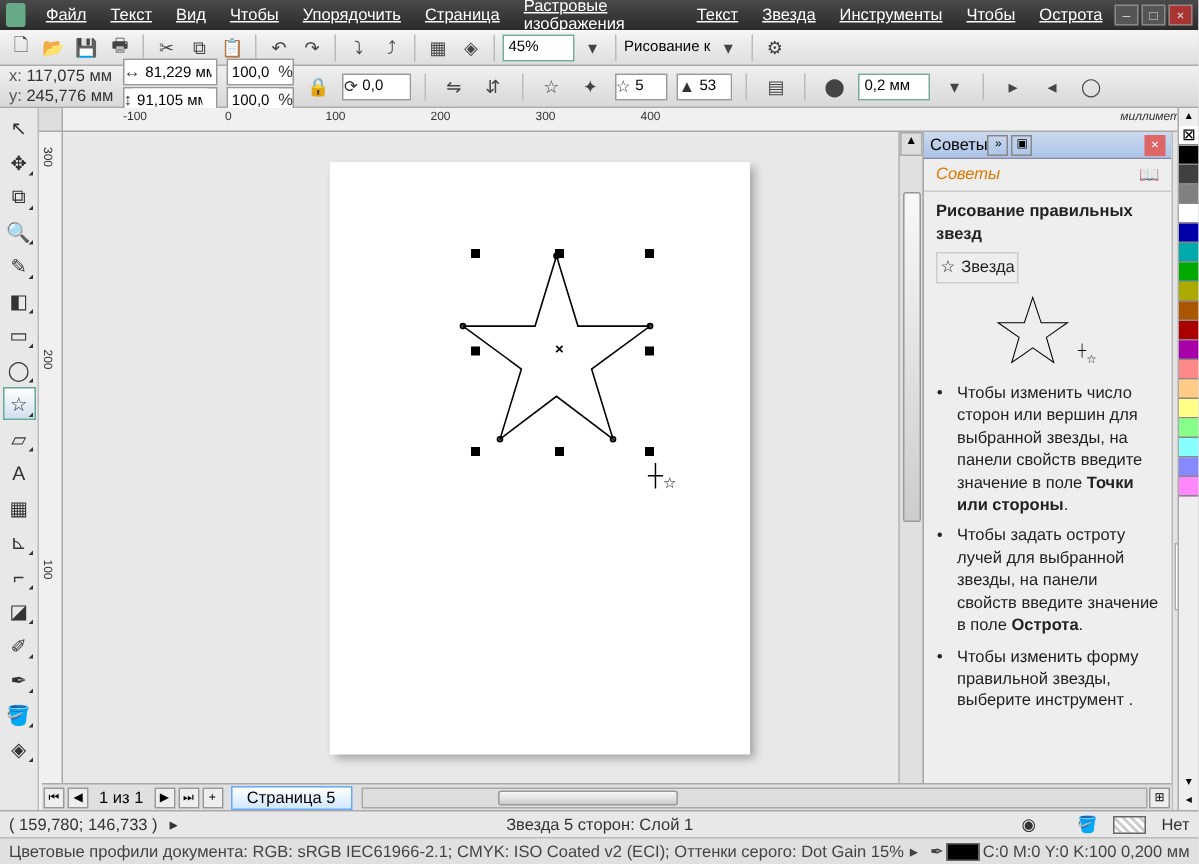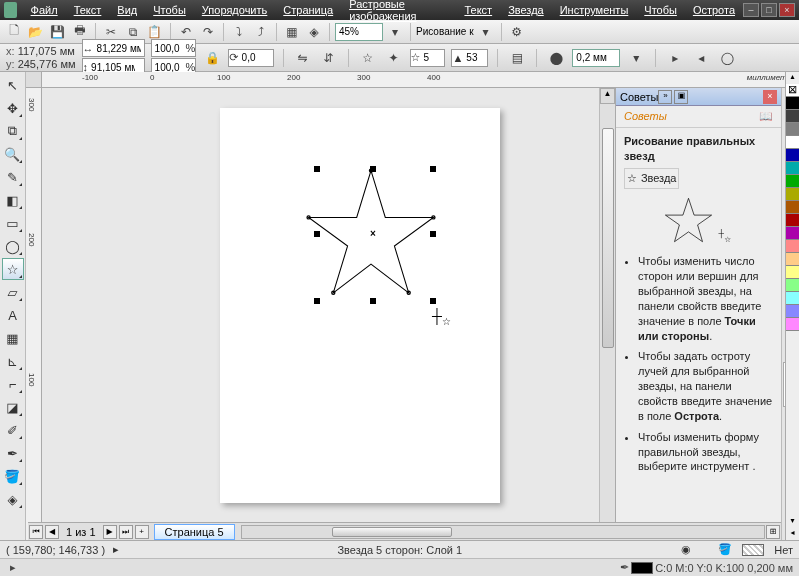--- a/index.html
+++ b/index.html
@@ -322,18 +322,19 @@
   <div class="r1">
     <span>( 159,780; 146,733 )</span>
     <span>▸</span>
     <span style="margin:0 auto">Звезда  5 сторон:  Слой 1</span>
     <span>◉</span>
     <span style="margin-left:20px">🪣</span>
     <span class="fillbox" style="background:repeating-linear-gradient(45deg,#fff,#fff 2px,#ccc 2px,#ccc 4px)"></span>
     <span>Нет</span>
   </div>
   <div class="r2">
+    <span>Цветовые профили документа: RGB: sRGB IEC61966-2.1; CMYK: ISO Coated v2 (ECI); Оттенки серого: Dot Gain 15%</span>
     <span style="margin-left:4px">▸</span>
     <span style="margin-left:auto">✒</span>
     <span class="fillbox" style="background:#000"></span>
     <span>C:0 M:0 Y:0 K:100  0,200 мм</span>
   </div>
 </div>
 
 </body></html>

